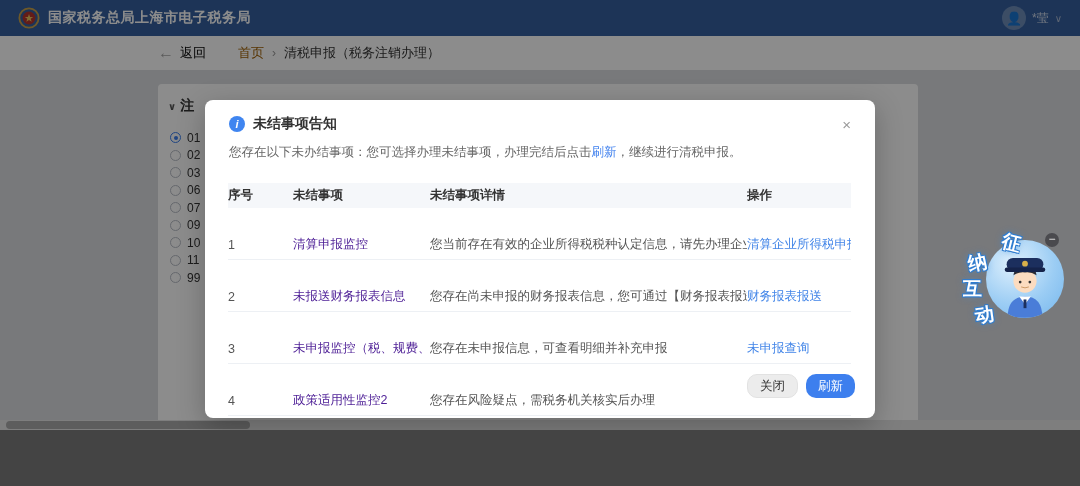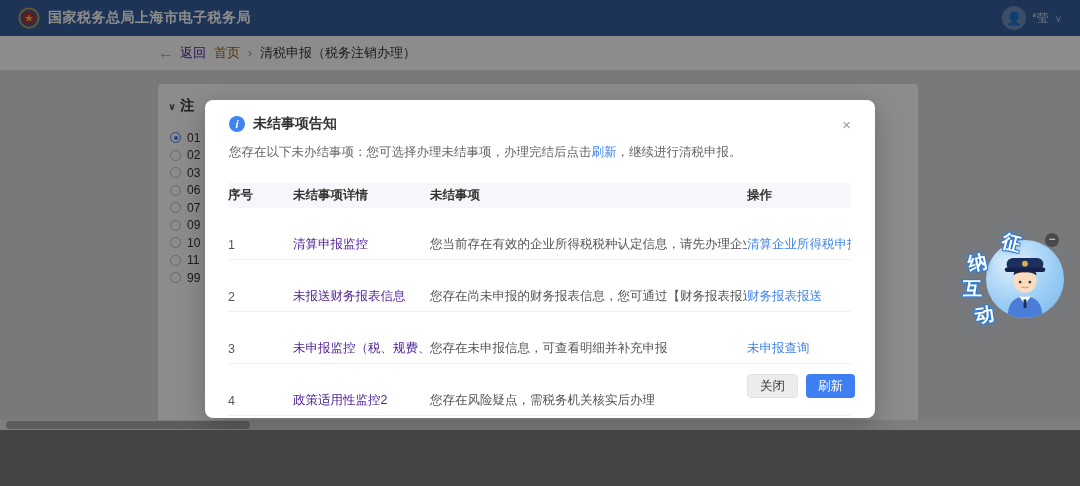--- a/index.html
+++ b/index.html
@@ -14,21 +14,21 @@
   .user-area { margin-left:auto; display:flex; align-items:center; gap:6px; cursor:pointer; }
   .avatar { width:24px; height:24px; border-radius:50%; background:rgba(255,255,255,.28);
     display:flex; align-items:center; justify-content:center; color:#e8edf5; font-size:13px; }
   .user-name { color:#cdd6e8; font-size:12px; }
   .user-chevron { color:#aab8d2; font-size:10px; }
 
   .breadcrumb-bar { position:absolute; top:36px; left:0; width:100%; height:34px;
     background:#ffffff; display:flex; align-items:center; padding-left:158px;
     font-size:13px; z-index:1; }
   .back-arrow { color:#a6a6a6; font-size:16px; margin-right:6px; }
-  .back-label { color:#4c1d95; margin-right:8px; }
+  .back-label { color:#000000; margin-right:32px; }
   .bc-home { color:#a16207; margin-right:8px; cursor:pointer; }
   .bc-sep { color:#999; margin-right:8px; font-size:12px; }
   .bc-current { color:#333; }
 
   .content-card { position:absolute; left:158px; top:84px; width:760px; height:348px;
     background:#fff; border-radius:4px; z-index:1; }
   .section-heading { padding:13px 0 0 10px; font-size:14px; font-weight:bold; color:#333;
     display:flex; align-items:center; gap:4px; }
   .section-chevron { font-size:10px; color:#555; }
   .radio-list { margin:14px 0 0 12px; }
@@ -63,21 +63,21 @@
   .m-table { margin:13px 24px 0 23px; font-size:12.5px; }
   .t-row { display:grid; grid-template-columns:65px 137px 317px 1fr; align-items:center;margin-top:22px; }
   .t-header { background:#f5f7fa; height:25px; font-weight:bold; color:#333; }
   .t-header > div { padding-right:6px; white-space:nowrap; overflow:hidden; }
   .t-body .t-row { height:30px; border-bottom:1px solid #edf0f4; color:#555; }
   .cell { white-space:nowrap; overflow:hidden; padding-right:8px; }
   .cell-item { color:#4c1d95; }
   .cell-action a, .cell-action span { color:#4285e8; cursor:pointer; text-decoration:none; }
 
   .m-footer { position:absolute; right:20px; bottom:20px; display:flex; gap:8px; }
-  .btn { height:24px; padding:0 12px; font-size:12.5px; border-radius:4px; border:none;
+  .btn { height:24px; padding:0 12px; font-size:12.5px; border-radius:10px; border:none;
     cursor:pointer; font-family:Liberation Mono, monospace;margin-top:40px; }
   .btn-close { background:#ececec; color:#333; border:1px solid #e2e2e2; }
   .btn-refresh { background:#3d7fee; color:#fff; }
 
   
   .mascot { position:absolute; left:956px; top:224px; width:112px; height:108px; z-index:20; cursor:pointer; }
   .mascot-circle { position:absolute; left:30px; top:16px; width:78px; height:78px; border-radius:50%;
     background:radial-gradient(circle at 35% 30%, #dff0fc, #9ccdf4 55%, #74b6ed); overflow:hidden; }
   .mascot-circle svg { position:absolute; left:10px; top:10px; }
   .mz { position:absolute; font-weight:900; font-size:19px; color:#fff;
@@ -174,22 +174,22 @@
       <span class="m-title">未结事项告知</span>
       <span class="m-close">×</span>
     </div>
     <div class="m-subtitle">
       <span>您存在以下未办结事项：您可选择办理未结事项，办理完结后点击</span><span class="inline-link">刷新</span><span>，继续进行清税申报。</span>
     </div>
 
     <div class="m-table">
       <div class="t-row t-header">
         <div>序号</div>
+        <div>未结事项</div>
         <div>未结事项详情</div>
-        <div>未结事项</div>
         <div>操作</div>
       </div>
       <div class="t-body">
           <div class="t-row">
             <div class="cell cell-no">1</div>
             <div class="cell cell-item">清算申报监控</div>
             <div class="cell cell-detail">您当前存在有效的企业所得税税种认定信息，请先办理企业所得税...</div>
             <div class="cell cell-action"><span>清算企业所得税申报</span></div>
           </div>
           <div class="t-row">

